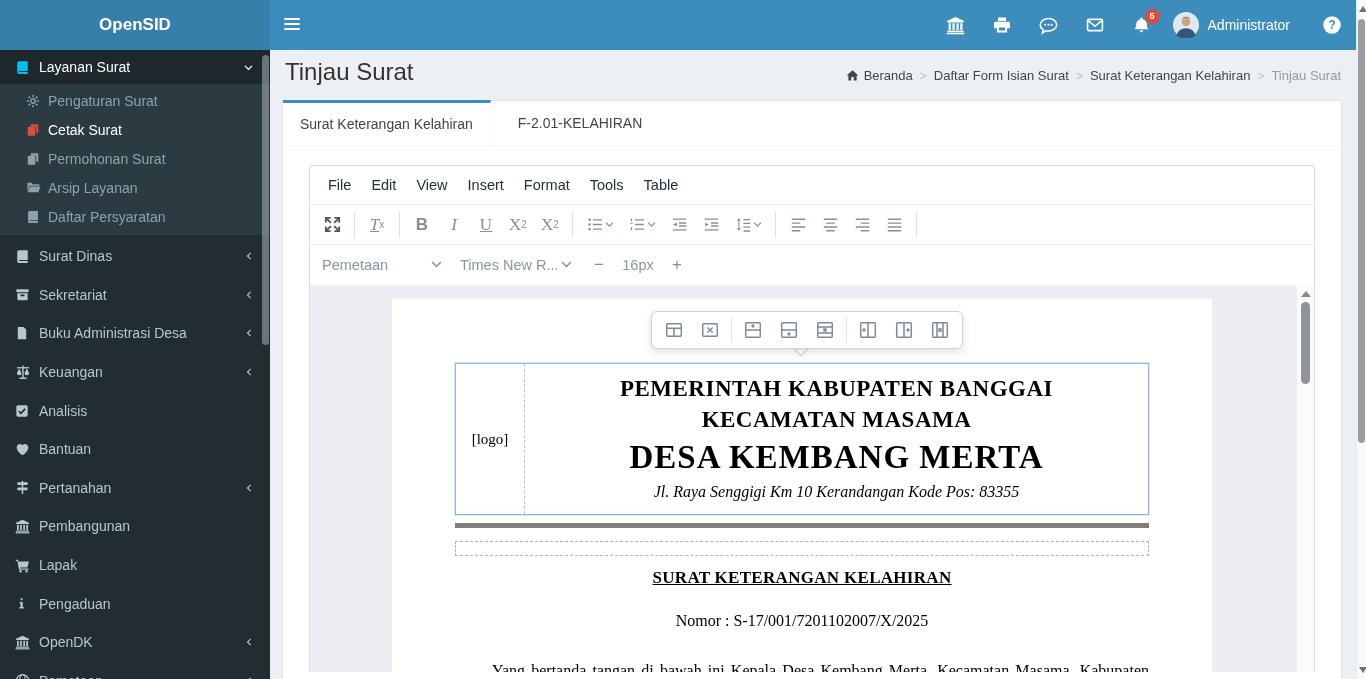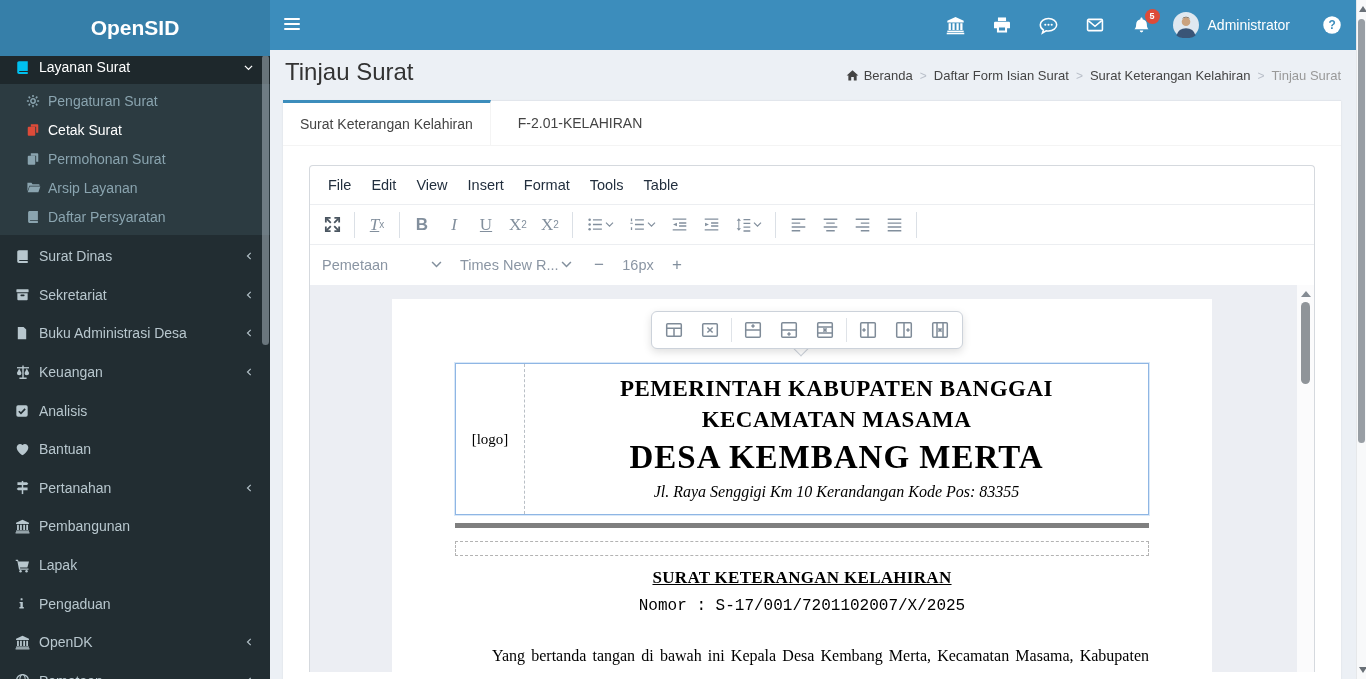--- a/index.html
+++ b/index.html
@@ -2,22 +2,22 @@
 <html><head>
 <meta charset="utf-8">
 <style>
   * { margin:0; padding:0; box-sizing:border-box; }
   html,body { width:1366px; height:679px; overflow:hidden; }
   body { font-family:"Liberation Sans","DejaVu Sans",sans-serif; background:#ecf0f5; position:relative; }
   svg.i { display:block; }
 
   
   .header { position:absolute; left:0; top:0; width:1366px; height:50px; background:#3c8dbc; z-index:10; }
-  .logo { position:absolute; left:0; top:0; width:270px; height:56px; background:#367fa9; color:#fff;
-          font-size:21px; font-weight:bold; display:flex; align-items:center; justify-content:center; }
+  .logo { position:absolute; left:0; top:0; width:270px; height:50px; background:#367fa9; color:#fff;
+          font-size:17px; font-weight:bold; display:flex; align-items:center; justify-content:center; }
   .hamb { position:absolute; left:284px; top:18px; width:16px; cursor:pointer; }
   .hamb b { display:block; height:2px; background:#fff; margin-bottom:3px; border-radius:1px; }
   .hright { position:absolute; right:24px; top:0; height:50px; display:flex; align-items:center; gap:28px; }
   .hicon { position:relative; display:flex; align-items:center; }
   .badge { position:absolute; top:-7px; right:-9px; background:#dd4b39; color:#fff; font-size:9px; font-weight:bold;
            min-width:15px; height:15px; border-radius:8px; display:flex; align-items:center; justify-content:center; padding:0 3px; }
   .userbox { display:flex; align-items:center; gap:9px; margin-left:-6px; }
   .uname { color:#fff; font-size:14px; }
   .helpbox { margin-left:4px; }
 
@@ -81,21 +81,21 @@
   .docserif { font-family:"Liberation Serif","DejaVu Serif",serif; color:#000; }
   .lh-table { margin:64px 63px 0 63px; display:flex; border:1px solid #8fb6e4; box-shadow:0 0 0 1px #d9e8f8; }
   .cell-logo { width:69px; border-right:1px dashed #b9bfc6; display:flex; align-items:center; justify-content:center; font-size:15px; }
   .cell-head { flex:1; text-align:center; padding:9px 0 10px; }
   .h1,.h2 { font-size:23px; font-weight:bold; line-height:31px; letter-spacing:.5px; }
   .h3 { font-size:33px; font-weight:bold; line-height:45px; letter-spacing:1px; }
   .addr { font-style:italic; font-size:16px; line-height:24px; }
   .doc-hr { margin:8px 63px 0 63px; height:5px; background:#7f7f7f; }
   .dash-row { margin:13px 63px 0 63px; height:15px; border:1px dashed #b3b3b3; }
   .doc-title { margin-top:12px; text-align:center; font-size:17px; font-weight:bold; text-decoration:underline; letter-spacing:.3px; }
-  .doc-number { margin-top:9px; text-align:center; font-size:16px;font-family:Liberation Mono, monospace; }
+  .doc-number { margin-top:24px; text-align:center; font-size:16px; }
   .doc-body { margin:27px 63px 0 63px; text-align:justify; text-indent:37px; font-size:16px; line-height:27px; }
 
   
   .ftoolbar { position:absolute; left:341px; top:26px; height:38px; display:flex; align-items:center; background:#fff;
               border:1px solid #ccd2da; border-radius:6px; box-shadow:0 3px 8px rgba(0,0,0,.13); padding:0 4px; z-index:4; }
   .ftbtn { width:36px; height:30px; display:flex; align-items:center; justify-content:center; color:#7f8b98; cursor:pointer; }
   .ftsep { width:1px; height:24px; background:#dfe3e8; margin:0 3px; }
   .fcaret { position:absolute; left:485px; top:57px; width:12px; height:12px; background:#fff; transform:rotate(45deg);
             border-right:1px solid #ccd2da; border-bottom:1px solid #ccd2da; z-index:3; }
 

